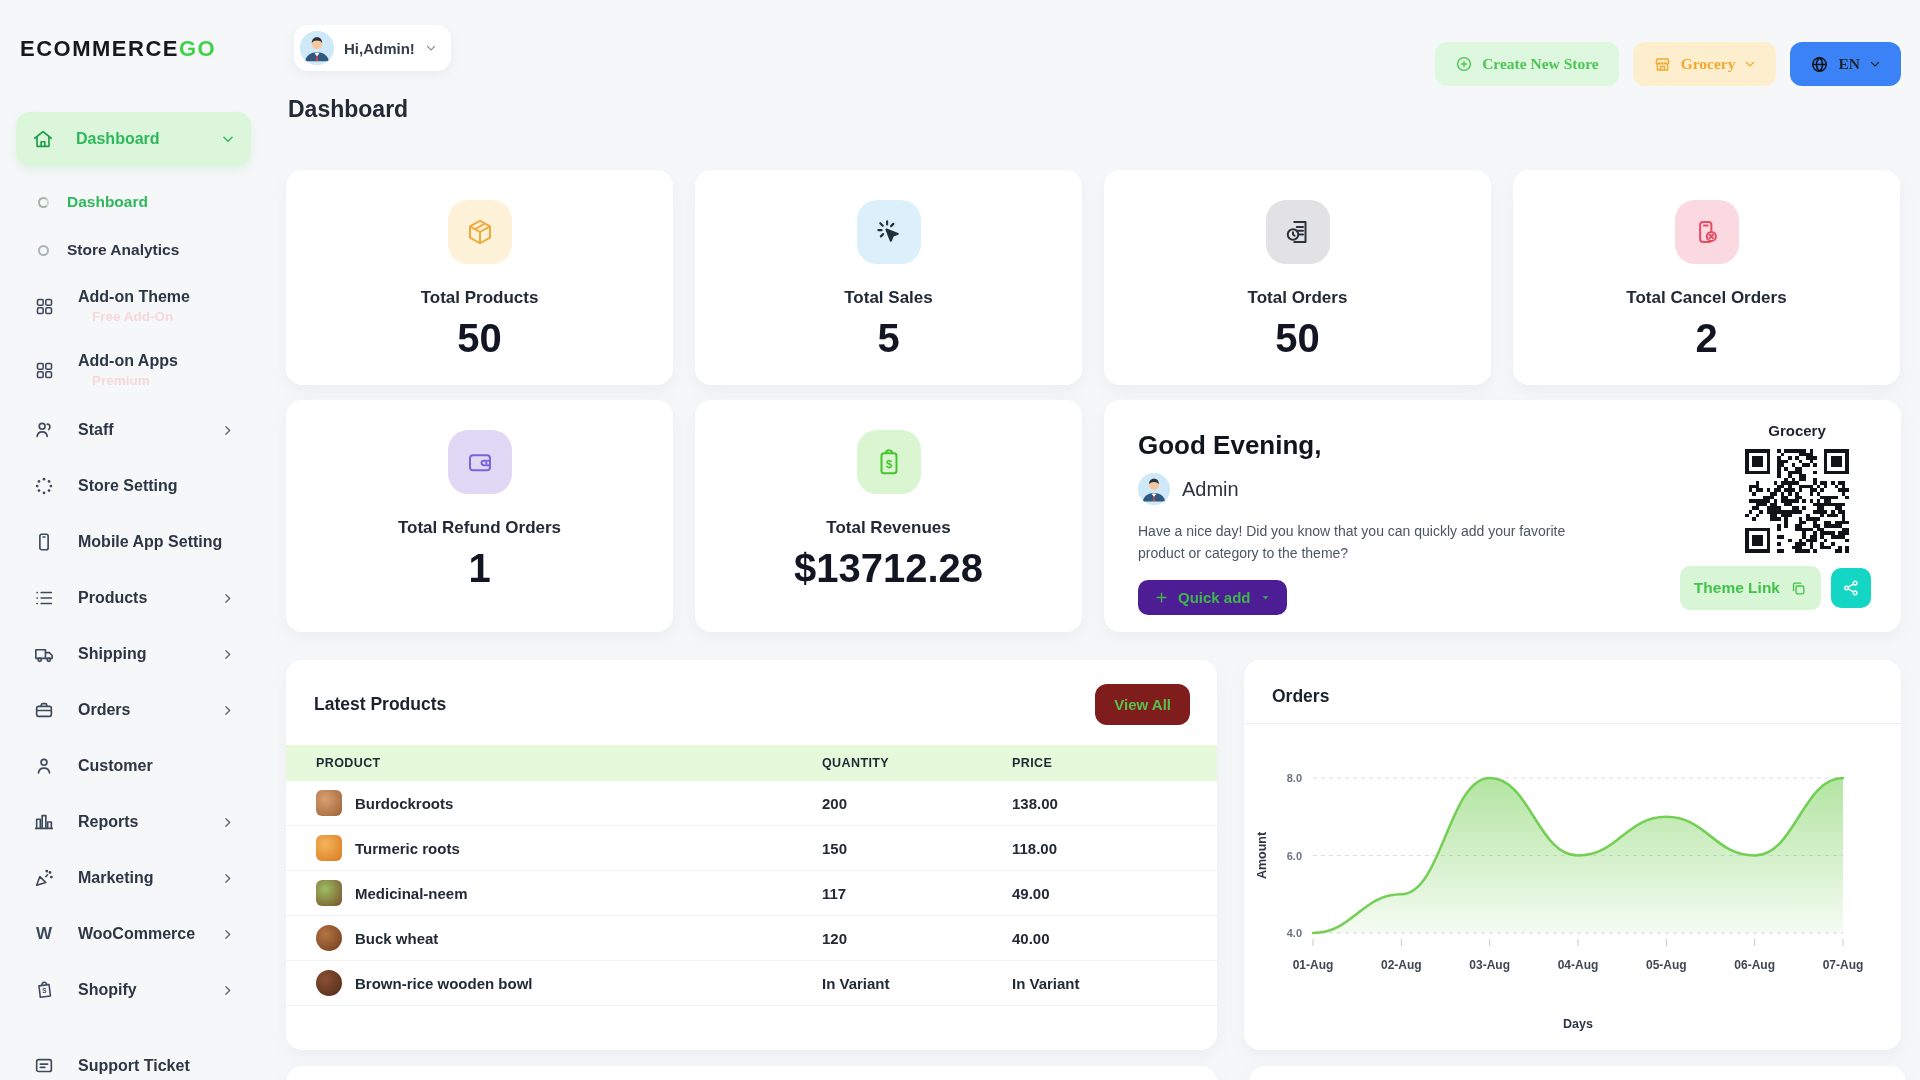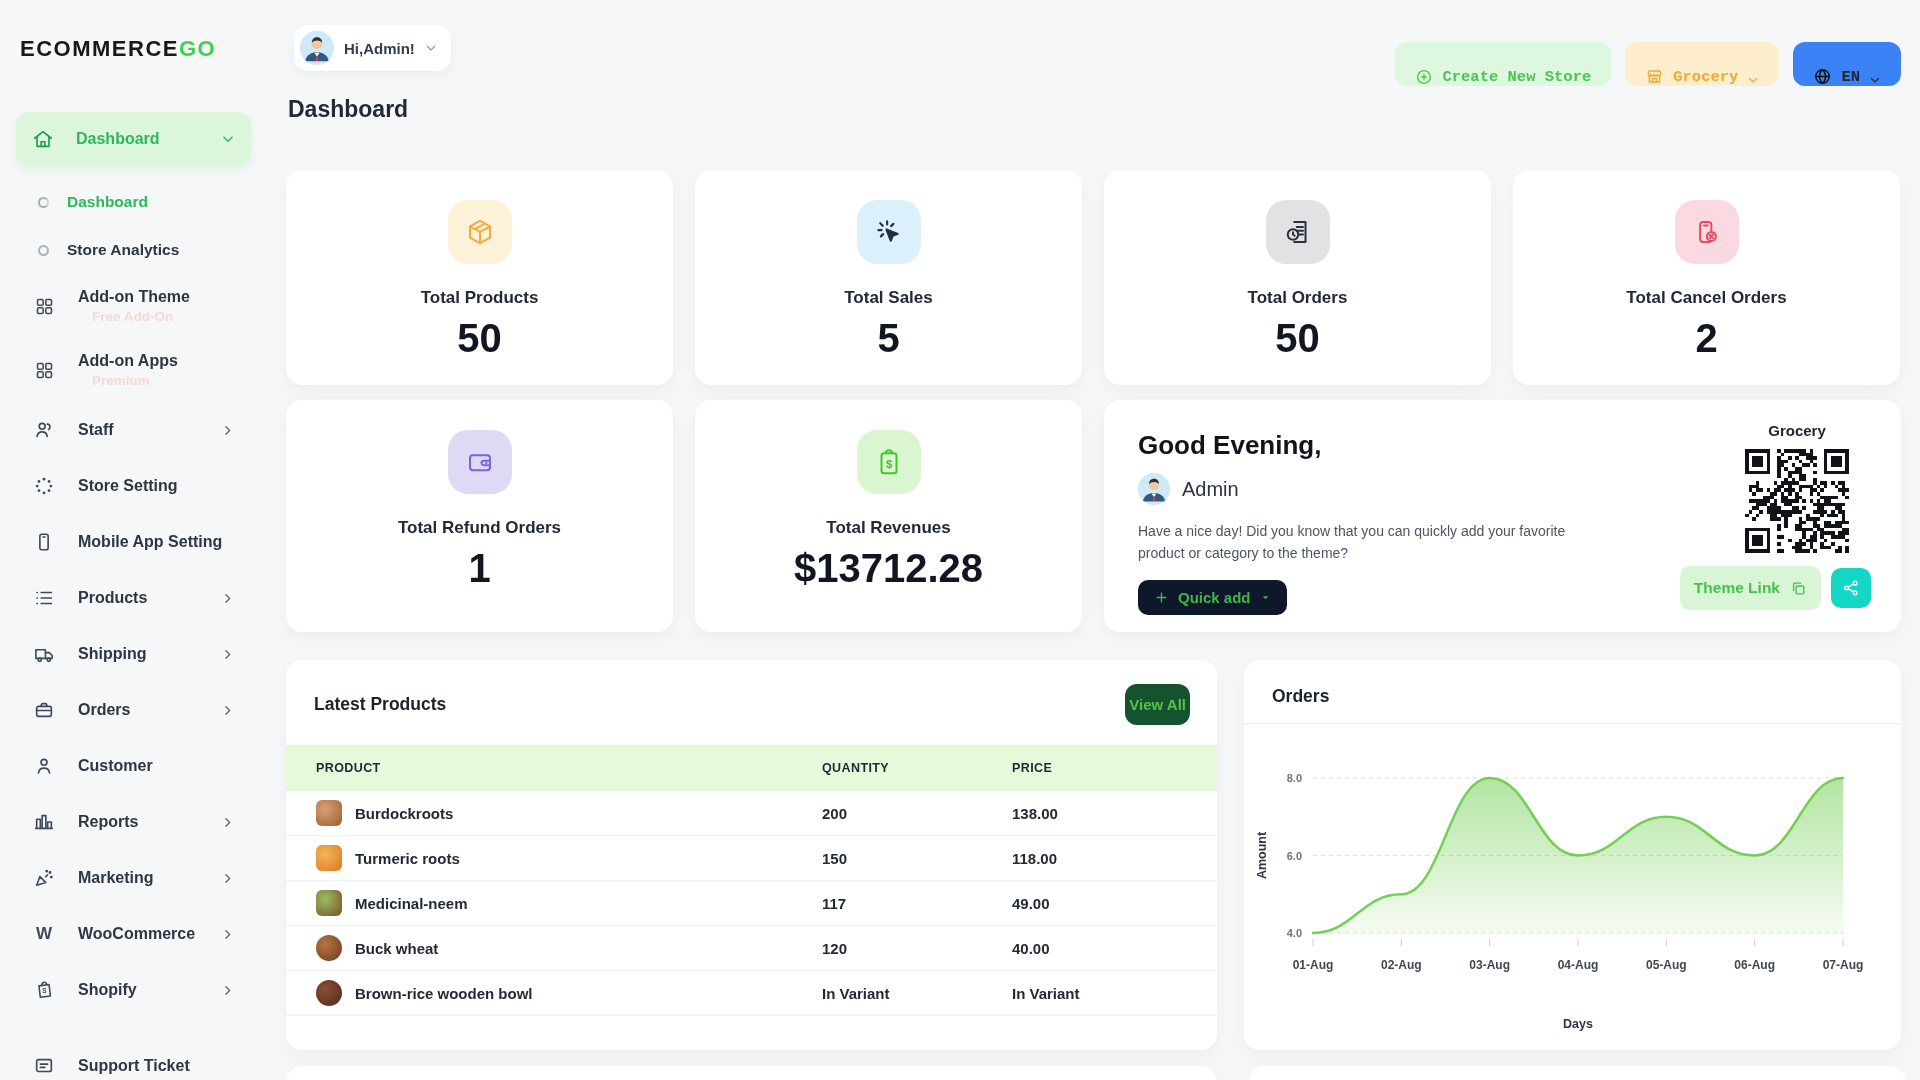--- a/index.html
+++ b/index.html
@@ -32,21 +32,21 @@
   .item-support { margin-top:20px; }
 
   
   .main { position:absolute; left:286px; top:0; width:1615px; height:1080px; }
   .topbar { position:absolute; top:10px; left:0; right:0; display:flex; align-items:center; }
   .user-chip { display:flex; align-items:center; gap:10px; background:#ffffff; border-radius:14px; padding:5px 14px 5px 6px; height:46px; box-shadow:0 4px 12px rgba(150,160,170,0.12); cursor:pointer; margin-left:8px; }
   .avatar { width:34px; height:34px; border-radius:50%; overflow:hidden; background:#cfe9f8; flex:0 0 34px; }
   .chip-label { font-size:15px; font-weight:600; color:#333c49; }
   .chip-caret { color:#8a939e; }
   .topbar-right { margin-left:auto; display:flex; gap:14px; }
-  .pill-btn { display:flex; align-items:flex-end; gap:9px; height:44px; border:none; border-radius:12px; padding:0 20px; font-family:Liberation Mono, monospace; font-size:15.5px; font-weight:600; cursor:pointer;margin-top:32px; }
+  .pill-btn { display:flex; align-items:center; gap:9px; height:44px; border:none; border-radius:12px; padding:0 20px; font-family:Liberation Serif, serif; font-size:15.5px; font-weight:600; cursor:pointer;margin-top:32px; }
   .btn-create { background:#def8df; color:#4cc454; }
   .btn-store { background:#fdeecd; color:#f0a830; }
   .btn-lang { background:#3b82f6; color:#22272e; }
   .btn-lang .globe { color:#111; }
   .caret { display:inline-block; }
 
   .page-title { position:absolute; top:96px; left:2px; font-size:23px; font-weight:600; color:#222a35; }
 
   .row { position:absolute; left:0; display:flex; gap:22px; }
   .row1 { top:170px; } .row2 { top:400px; } .row3 { top:660px; } .row4 { top:1066px; }
@@ -63,35 +63,35 @@
   .sc-cancel .icon-box { background:#fbd9e0; color:#e84a62; }
   .sc-refund .icon-box { background:#dfd9f6; color:#7a64d9; }
   .sc-revenue .icon-box { background:#d9f6d0; color:#46c42f; }
 
   .greet-card { position:relative; width:797px; height:232px; padding:30px 34px; }
   .greet-title { font-size:26px; font-weight:700; color:#10151d; }
   .greet-user-row { display:flex; align-items:center; gap:12px; margin-top:12px; }
   .greet-user-row .avatar { width:32px; height:32px; flex:0 0 32px; }
   .greet-user { font-size:20px; font-weight:500; color:#2b333e; }
   .greet-msg { margin-top:16px; font-size:14px; line-height:1.55; color:#4b5563; max-width:450px; }
-  .quick-add { margin-top:16px; display:inline-flex; align-items:center; gap:9px; background:#0f172a; color:#3fb54a; border:none; border-radius:10px; padding:9px 16px; font-size:15px; font-weight:600; font-family:"Liberation Sans",sans-serif; cursor:pointer; }
+  .quick-add { margin-top:16px; display:inline-flex; align-items:center; gap:9px; background:#4c1d95; color:#3fb54a; border:none; border-radius:10px; padding:9px 16px; font-size:15px; font-weight:600; font-family:"Liberation Sans",sans-serif; cursor:pointer; }
   .greet-right { position:absolute; top:22px; right:40px; width:128px; text-align:center; }
   .greet-store-name { font-size:15px; font-weight:700; color:#1d242e; }
   .qr { margin-top:10px; width:104px; height:104px; }
   .greet-actions { position:absolute; right:30px; bottom:22px; display:flex; gap:10px; align-items:center; }
   .theme-link { display:flex; align-items:center; gap:10px; background:#d8f5d6; color:#43c24b; border:none; border-radius:10px; padding:0 14px; height:44px; font-size:15.5px; font-weight:600; font-family:"Liberation Sans",sans-serif; cursor:pointer; }
   .share-btn { width:40px; height:40px; border:none; border-radius:10px; background:#13d6c5; color:#fff; display:flex; align-items:center; justify-content:center; cursor:pointer; }
 
   .products-card { position:relative; width:931px; height:390px; overflow:hidden; }
   .products-head { display:flex; align-items:center; justify-content:space-between; padding:24px 27px 0 28px; }
   .products-title { font-size:17.5px; font-weight:700; color:#1b222c; }
-  .view-all { background:#14532d; color:#55c24e; border:none; border-radius:12px; padding:12px 4px; font-size:15px; font-weight:600; font-family:"Liberation Sans",sans-serif; cursor:pointer; }
+  .view-all { background:#7f1d1d; color:#55c24e; border:none; border-radius:12px; padding:12px 19px; font-size:15px; font-weight:600; font-family:"Liberation Sans",sans-serif; cursor:pointer; }
   .ptable { margin-top:20px; width:100%; }
   .prow { display:grid; grid-template-columns:506px 190px 1fr; align-items:center; padding-left:30px; }
-  .phead { background:#e6f9db; height:46px; }
+  .phead { background:#e6f9db; height:36px; }
   .phead span { font-size:12.5px; font-weight:800; letter-spacing:0.4px; color:#222a35; }
   .pbody-row { height:45px; border-bottom:1px solid #f0f1f2; cursor:pointer; }
   .pcell-name { display:flex; align-items:center; gap:13px; font-size:15px; font-weight:600; color:#222a35; }
   .pcell { font-size:15px; font-weight:600; color:#222a35; }
   .thumb { width:26px; height:26px; border-radius:6px; flex:0 0 26px; }
   .th-1 { background:radial-gradient(circle at 35% 35%, #d9a173, #9c5f33); }
   .th-2 { background:radial-gradient(circle at 35% 35%, #f5b45a, #d97a1f); }
   .th-3 { background:radial-gradient(circle at 35% 35%, #9bbd62, #7a4f2a); }
   .th-4 { background:radial-gradient(circle at 35% 35%, #b57443, #6f3c1b); border-radius:50%; }
   .th-5 { background:radial-gradient(circle at 35% 35%, #8a4f33, #4e2a16); border-radius:50%; }

